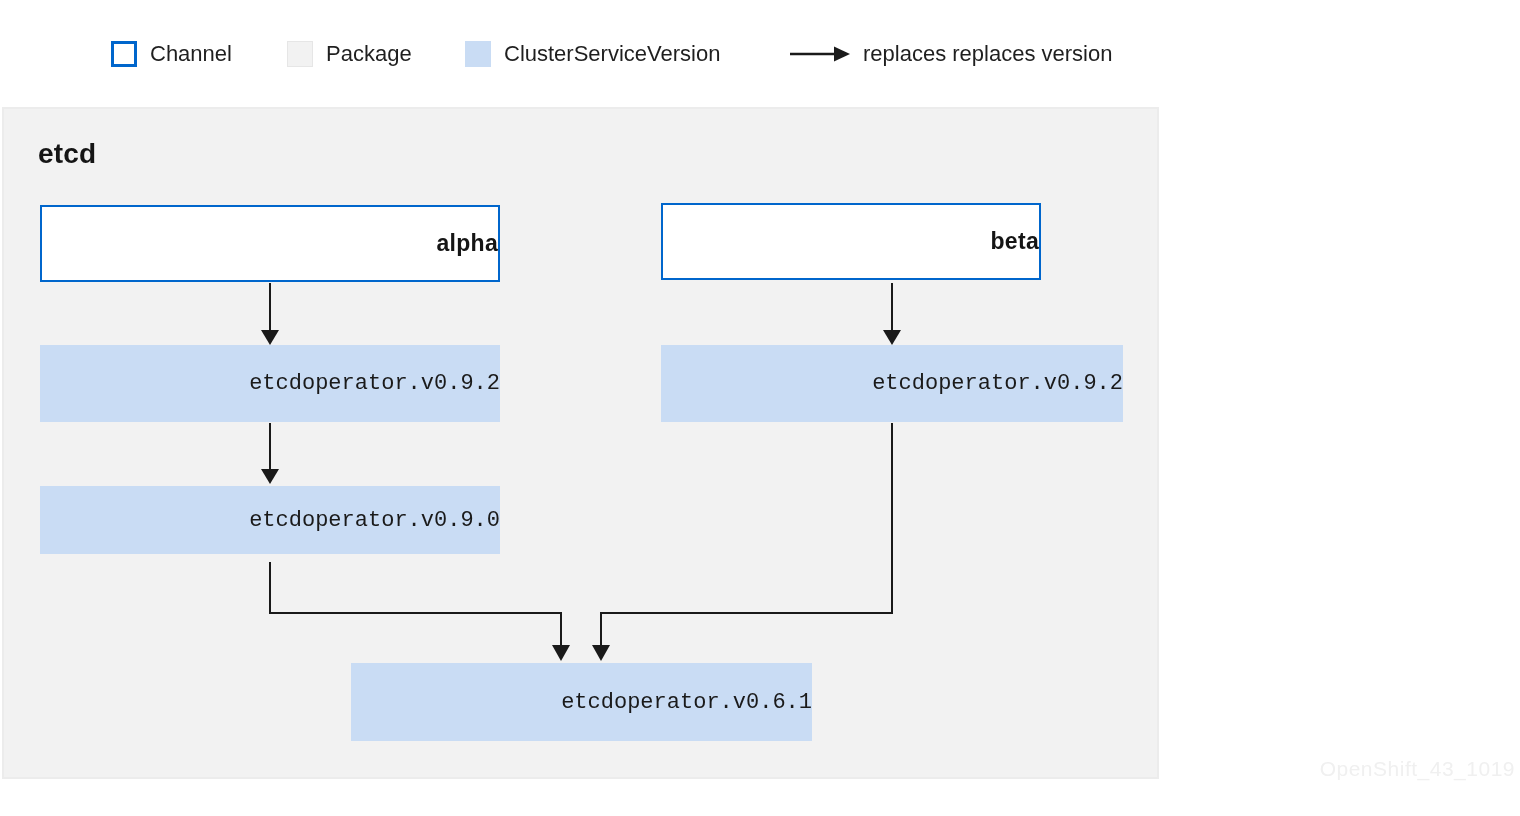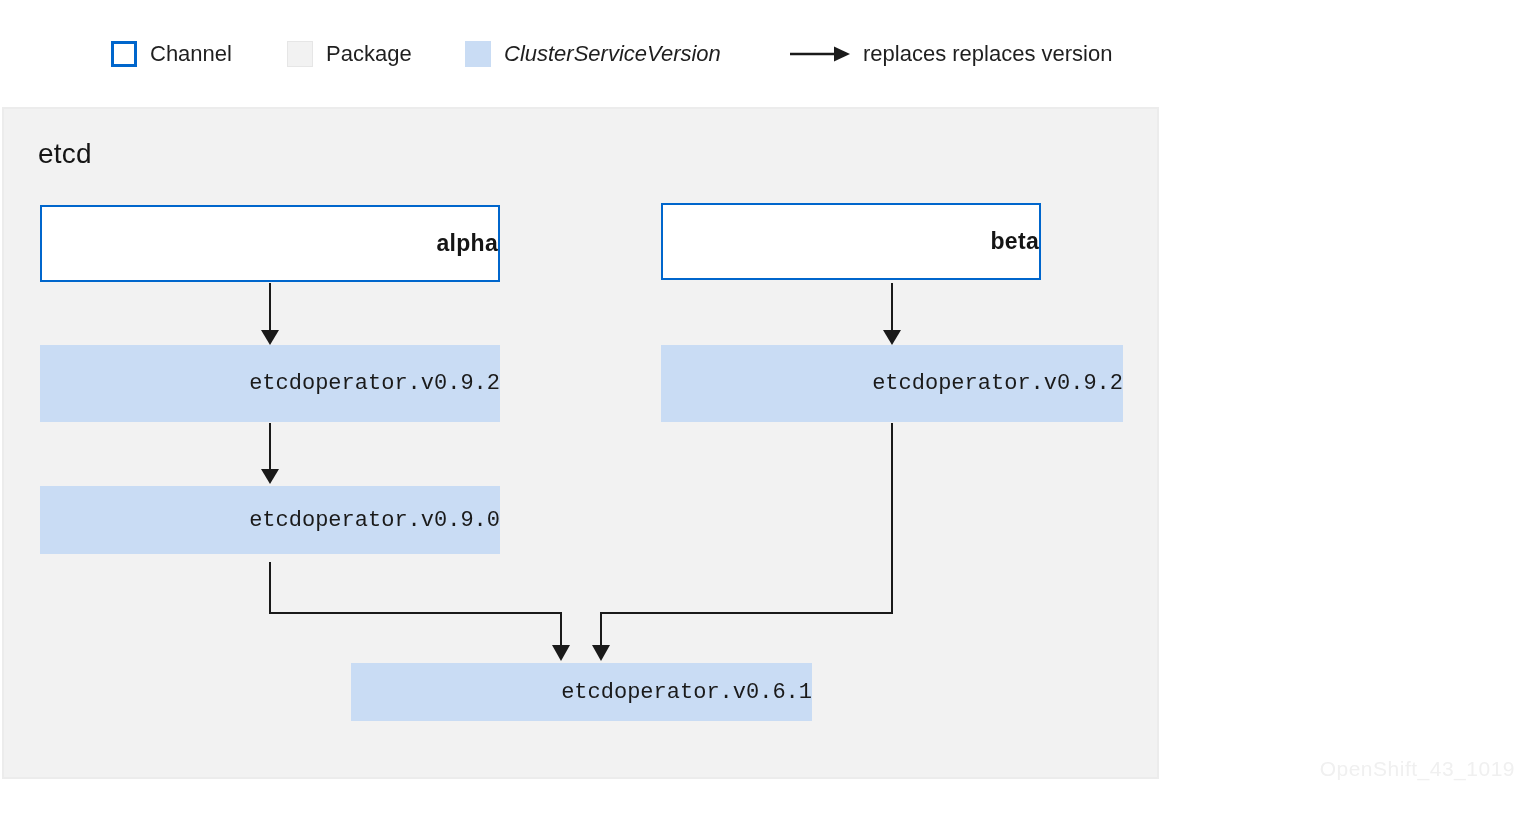--- a/index.html
+++ b/index.html
@@ -25,21 +25,21 @@
     display: flex;
     align-items: center;
     gap: 13px;
     font-size: 22px;
     color: #1f1f1f;
     white-space: nowrap;
     padding-left: 32px;
   }
   .legend-item.pos-channel  { left: 79px; }
   .legend-item.pos-package  { left: 255px; }
-  .legend-item.pos-csv      { left: 433px; font-style: italic; }
+  .legend-item.pos-csv      { left: 433px; }
   .legend-item.pos-replaces { left: 758px; }
 
   .swatch {
     width: 26px;
     height: 26px;
     box-sizing: border-box;
     flex: 0 0 auto;
   }
   .swatch-channel {
     background: #ffffff;
@@ -63,21 +63,21 @@
     height: 672px;
     box-sizing: border-box;
     background: var(--package-fill, #f2f2f2);
     border: 2px solid #ececec;
   }
   .panel-title {
     position: absolute;
     left: 38px;
     top: 138px;
     font-size: 28px;
-    font-weight: normal;
+    font-weight: bold;
     color: #151515;
     letter-spacing: 0.2px;
   }
 
   
   .node {
     position: absolute;
     box-sizing: border-box;
     display: flex;
     align-items: center;
@@ -97,21 +97,21 @@
     font-family: Liberation Mono, monospace;
     font-size: 22px;
     color: #1a1a1a;
   }
 
   .node-channel-alpha { left: 40px;  top: 205px; width: 460px; height: 77px; }
   .node-channel-beta  { left: 661px; top: 203px; width: 380px; height: 77px; }
   .node-csv-alpha-092 { left: 40px;  top: 345px; width: 460px; height: 77px; }
   .node-csv-beta-092  { left: 661px; top: 345px; width: 462px; height: 77px; }
   .node-csv-090       { left: 40px;  top: 486px; width: 460px; height: 68px; }
-  .node-csv-061       { left: 351px; top: 663px; width: 461px; height: 58px; }
+  .node-csv-061       { left: 351px; top: 663px; width: 461px; height: 78px; }
 
   
   .edges {
     position: absolute;
     left: 0;
     top: 0;
     width: 1520px;
     height: 816px;
     pointer-events: none;
   }

